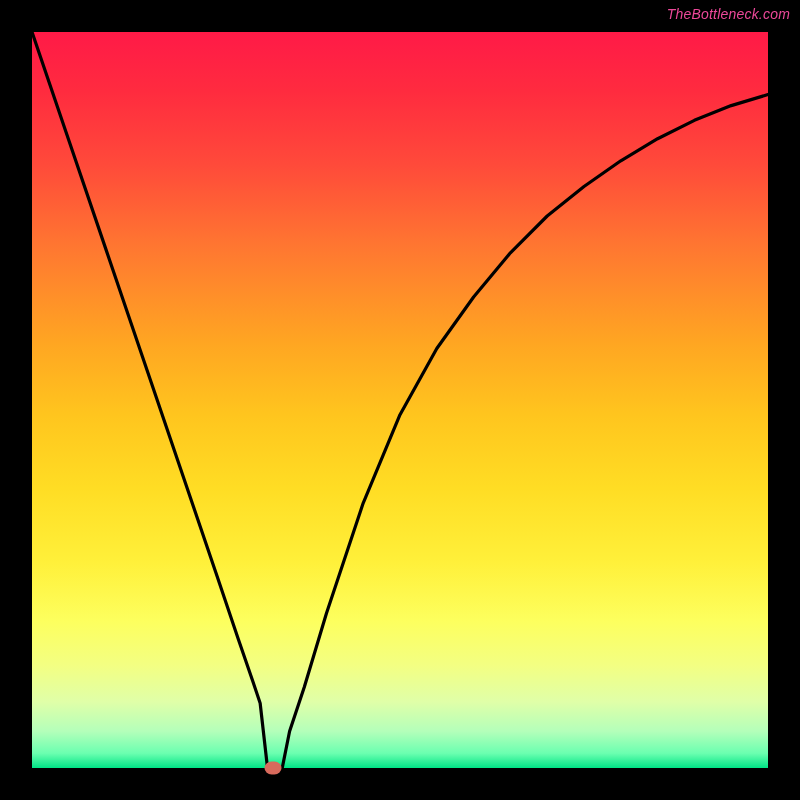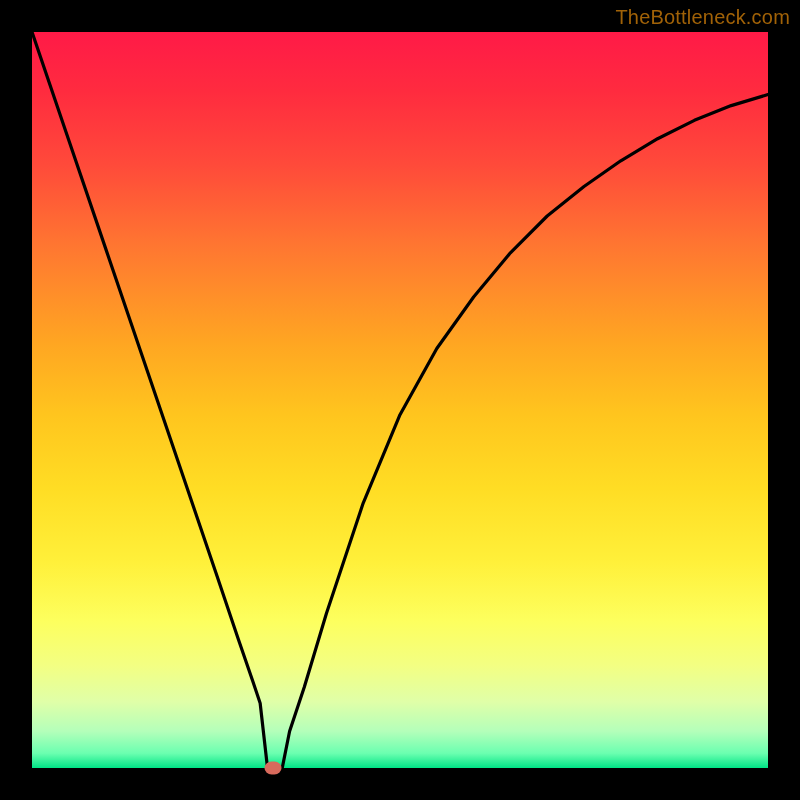--- a/index.html
+++ b/index.html
@@ -39,25 +39,26 @@
       #e0ffa8 91%,
       #b4ffba 95%,
       #6bffb0 98%,
       #00e486 100%
     );
   }
   .watermark {
     position: absolute;
     top: 6px;
     right: 10px;
-    color: #a16207;
-    font-size: 20px;
+    color: #ec4899;
+    font-size: 14px;
     font-weight: 500;
     letter-spacing: 0.2px;
     user-select: none;
+    font-style: italic;
   }
   svg.curve {
     position: absolute;
     left: 0;
     top: 0;
     width: 736px;
     height: 736px;
     overflow: visible;
   }
   .marker {

